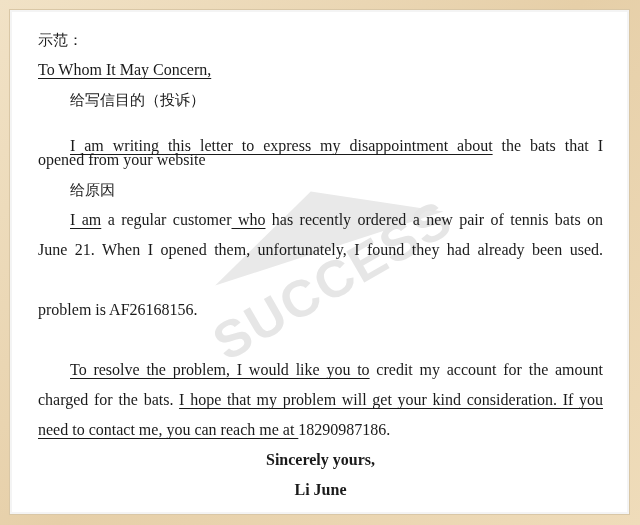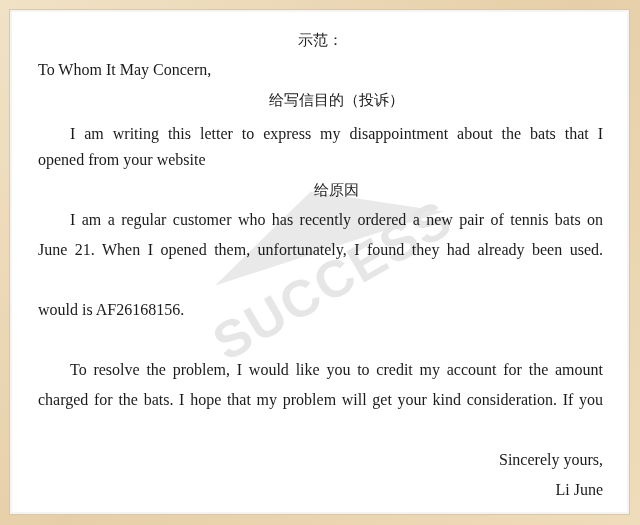--- a/index.html
+++ b/index.html
@@ -31,49 +31,50 @@
     position: absolute; left: 40px; top: 60px;
     font-family: "Liberation Sans", "DejaVu Sans", sans-serif;
     font-weight: bold; font-size: 52px; color: #e6e6e6;
     transform: rotate(-30deg); letter-spacing: 2px;
   }
   .line {
     position: absolute; left: 28px; right: 26px;
     font-size: 16px; line-height: 20px; color: #1a1a1a;
     white-space: nowrap;
   }
-  .zh { font-family: "DejaVu Sans", sans-serif; font-size: 15px; text-align: center; }
+  .zh { font-family: "DejaVu Sans", sans-serif; font-size: 15px; }
   .indent { padding-left: 32px; }
-  .u { text-underline-offset: 3px; }
+  .u { text-decoration: underline; text-underline-offset: 3px; }
   .justify { text-align: justify; text-align-last: justify; }
-  .right { text-align: right; }
+  .right { text-align: center; font-weight: bold; }
 </style>
 </head>
 <body>
 
 <div class="page">
   <div class="watermark">
     <div class="wm-roof"></div>
     <div class="wm-text">SUCCESS</div>
   </div>
 
   <div class="line zh" style="top:20px">示范：</div>
 
   <div class="line u" style="top:50px">To Whom It May Concern,</div>
 
   <div class="line zh indent" style="top:80px">给写信目的（投诉）</div>
 
-  <div class="line justify indent" style="top:114px"><span class="u"> I am writing this letter to express my disappointment about</span><span> the bats that I</span></div>
+  <div class="line justify indent" style="top:126px"><span class="u"> I am writing this letter to express my disappointment about</span><span> the bats that I</span></div>
   <div class="line" style="top:140px">opened from your website</div>
 
   <div class="line justify indent" style="top:200px"><span class="u"> I am</span><span> a regular customer</span><span class="u"> who</span><span> has recently ordered a new pair of tennis bats on</span></div>
 
   <div class="line zh indent" style="top:170px">给原因</div>
   <div class="line justify" style="top:230px">June 21. When I opened them, unfortunately, I found they had already been used.</div>
-  <div class="line" style="top:290px">would is AF26168156.</div>
+  <div class="line" style="top:290px">problem is AF26168156.</div>
 
 
   <div class="line justify" style="top:380px"><span>charged for the bats. </span><span class="u">I hope that my problem will get your kind consideration. If you</span></div>
   <div class="line justify indent" style="top:350px"><span class="u">To resolve the problem, I would like you to</span><span> credit my account for the amount</span></div>
+  <div class="line" style="top:410px"><span class="u">need to contact me, you can reach me at </span><span>18290987186.</span></div>
 
   <div class="line right" style="top:440px">Sincerely yours,</div>
   <div class="line right" style="top:470px">Li June</div>
 </div>
 
 </body></html>

